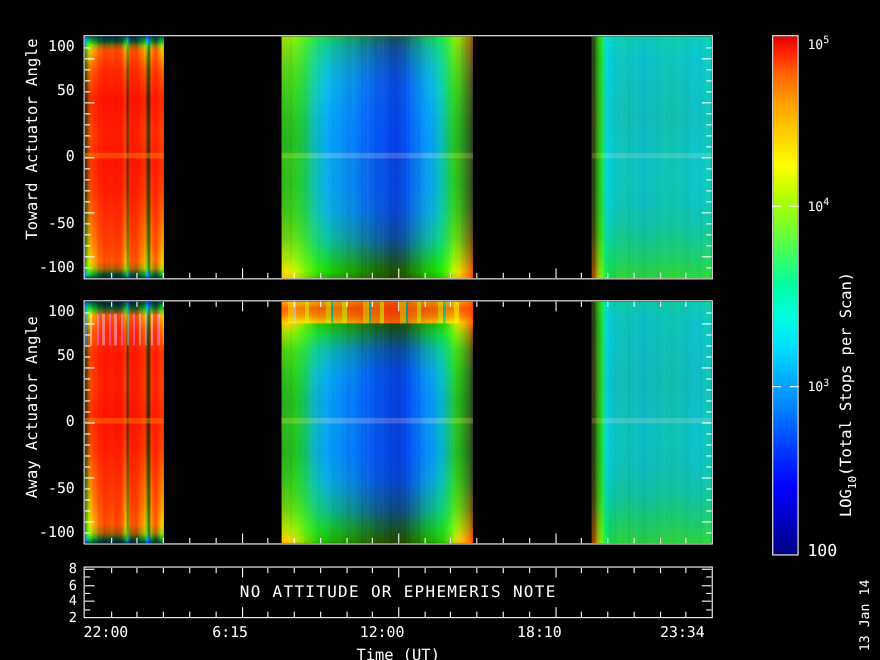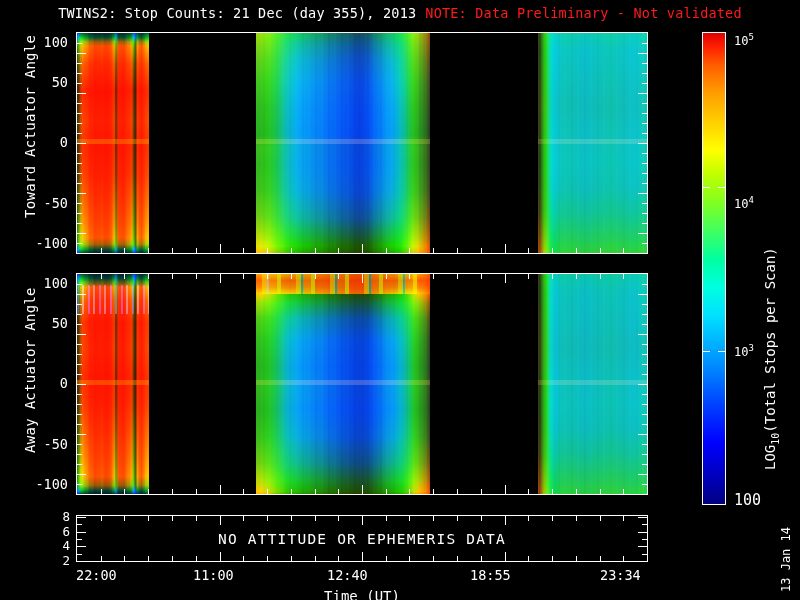--- a/index.html
+++ b/index.html
@@ -269,23 +269,20 @@
     font-size: 12px;
     white-space: nowrap;
     color: #ffffff;
   }
 </style>
 </head>
 <body>
 
 <div id="root">
 
-  <div id="title-bar">
-    <span class="title-main">TWINS2: Stop Counts: 21 Dec (day 355), 2013</span><span class="title-note">NOTE: Data Preliminary - Not validated</span>
-  </div>
 
   <div class="panel" id="panel-toward">
     <div class="plot-inner">
 
       <div class="block" style="left:0px; width:71.5px;">
         <div class="layer" style="background:linear-gradient(to bottom,
              #0a64ff 0%, #00d8ff 2%, #9cff30 4%, #ffd000 6%,
              #ff7000 14%, #ff3000 26%, #ff5000 40%, #ff3800 52%,
              #ff5000 64%, #ff8000 76%, #ffb000 86%, #ffe000 93%,
              #b0ff10 96%, #00d0ff 98.5%, #0a50ff 100%);"></div>
@@ -569,21 +566,21 @@
 
   <div class="ytick-label" style="left:8px; top:274.5px;">100</div>
   <div class="ytick-label" style="left:8px; top:314.9px;">50</div>
   <div class="ytick-label" style="left:8px; top:375.3px;">0</div>
   <div class="ytick-label" style="left:8px; top:435.7px;">-50</div>
   <div class="ytick-label" style="left:8px; top:476.1px;">-100</div>
   <div class="yaxis-title" style="left:22px; top:453px;">Away Actuator Angle</div>
 
   <div class="panel" id="panel-data">
     <div class="plot-inner">
-      <div id="nodata-msg">NO ATTITUDE OR EPHEMERIS DATA</div>
+      <div id="nodata-msg">NO ATTITUDE OR EPHEMERIS NOTE</div>
 
       <div class="tick tick-y-major" style="top:1px;"></div>
       <div class="tick tick-y-majorR" style="top:1px;"></div>
       <div class="tick tick-y-major" style="top:15.6px;"></div>
       <div class="tick tick-y-majorR" style="top:15.6px;"></div>
       <div class="tick tick-y-major" style="top:30.2px;"></div>
       <div class="tick tick-y-majorR" style="top:30.2px;"></div>
       <div class="tick tick-y-major" style="top:44.8px;"></div>
       <div class="tick tick-y-majorR" style="top:44.8px;"></div>
       <div class="tick tick-y-minor" style="top:8.3px;"></div>
@@ -641,35 +638,35 @@
       <div class="tick tick-x-minorB" style="left:95.83%;"></div>
     </div>
   </div>
 
   <div class="ytick-label-small" style="left:40px; top:509px;">8</div>
   <div class="ytick-label-small" style="left:40px; top:523.6px;">6</div>
   <div class="ytick-label-small" style="left:40px; top:538.2px;">4</div>
   <div class="ytick-label-small" style="left:40px; top:552.8px;">2</div>
 
   <div class="xtick-label" style="left:76px;  top:567px;">22:00</div>
-  <div class="xtick-label" style="left:193px; top:567px;">11:00</div>
-  <div class="xtick-label" style="left:327px; top:567px;">12:40</div>
-  <div class="xtick-label" style="left:470px; top:567px;">18:55</div>
+  <div class="xtick-label" style="left:193px; top:567px;">6:15</div>
+  <div class="xtick-label" style="left:327px; top:567px;">12:00</div>
+  <div class="xtick-label" style="left:470px; top:567px;">18:10</div>
   <div class="xtick-label" style="left:600px; top:567px;">23:34</div>
   <div id="xaxis-title">Time (UT)</div>
 
   <div id="colorbar-wrap">
     <div id="colorbar"></div>
     <div class="cb-tick" style="top:155px;"></div>
     <div class="cb-tickR" style="top:155px;"></div>
     <div class="cb-tick" style="top:319px;"></div>
     <div class="cb-tickR" style="top:319px;"></div>
 
     <div class="cb-label" style="top:8px;"><span>10</span><sup>5</sup></div>
-    <div class="cb-label" style="top:171px;"><span>10</span><sup>4</sup></div>
+    <div class="cb-label" style="top:155px;"><span>10</span><sup>4</sup></div>
     <div class="cb-label" style="top:319px;"><span>10</span><sup>3</sup></div>
     <div class="cb-label" style="top:468px; font-size:15px;"><span>100</span></div>
   </div>
 
   <div id="cb-title"><span>LOG</span><sub>10</sub><span>(Total Stops per Scan)</span></div>
 
   <div id="date-stamp">13 Jan 14</div>
 
 </div>
 

